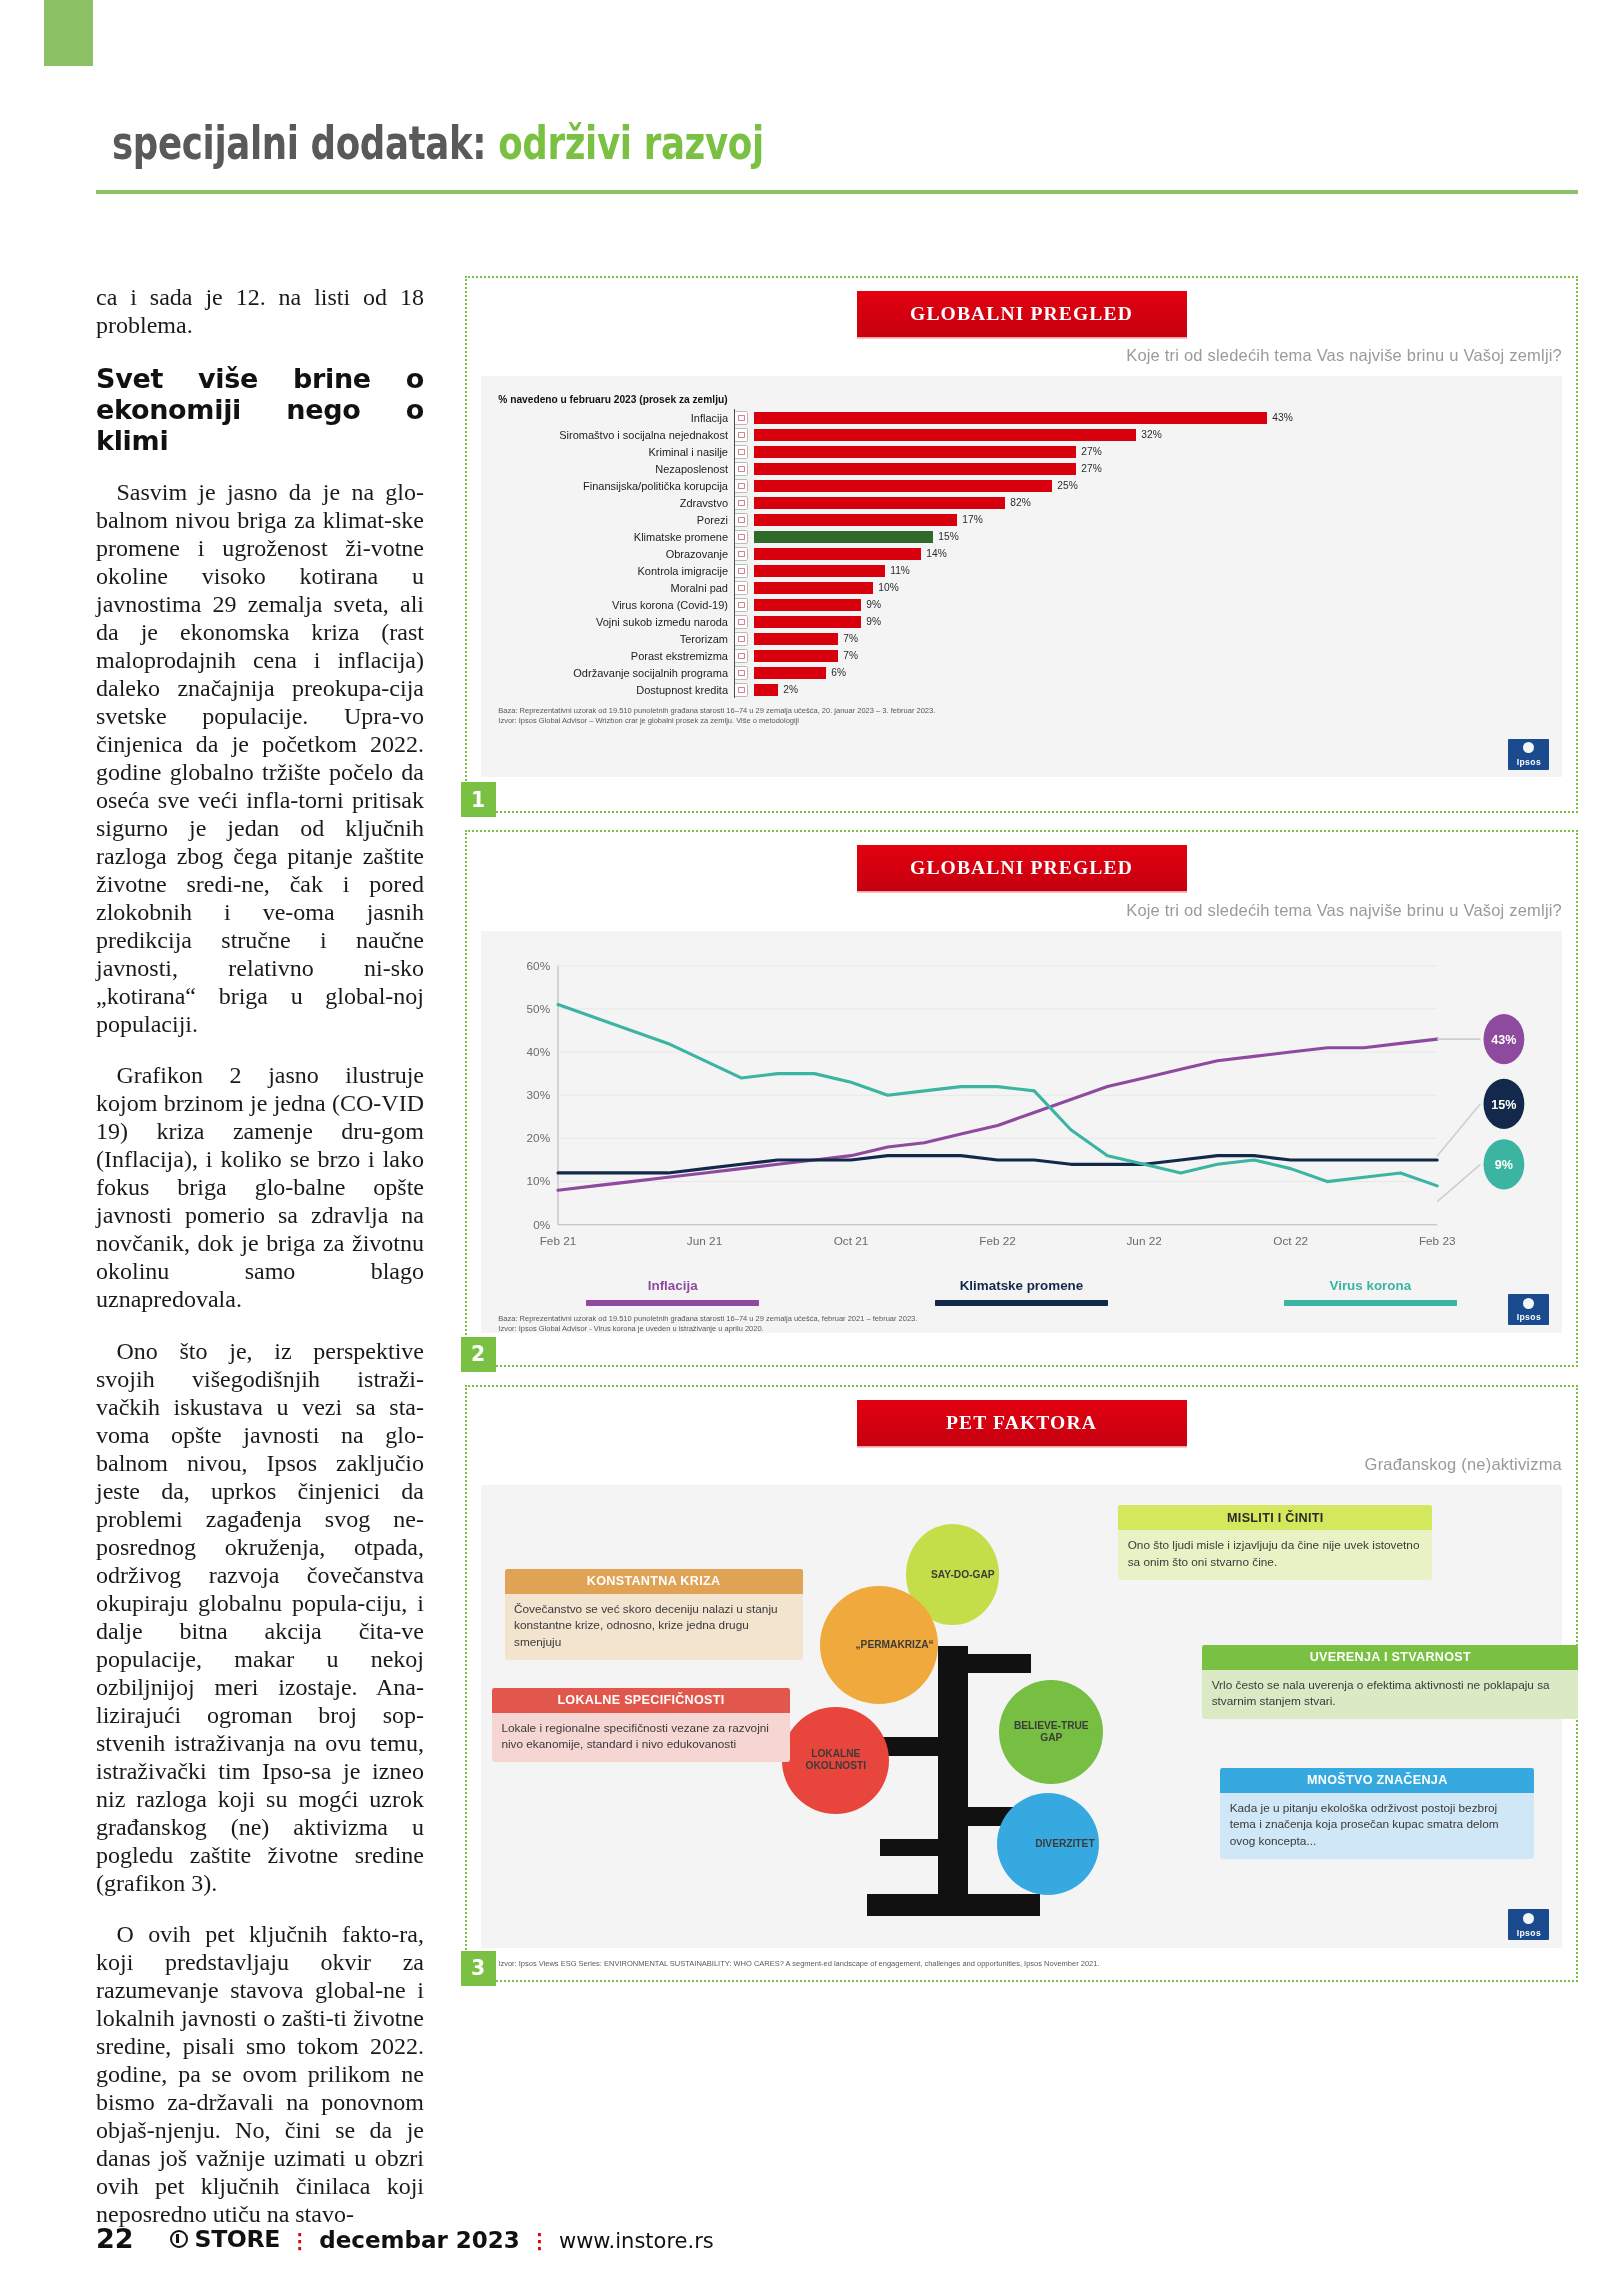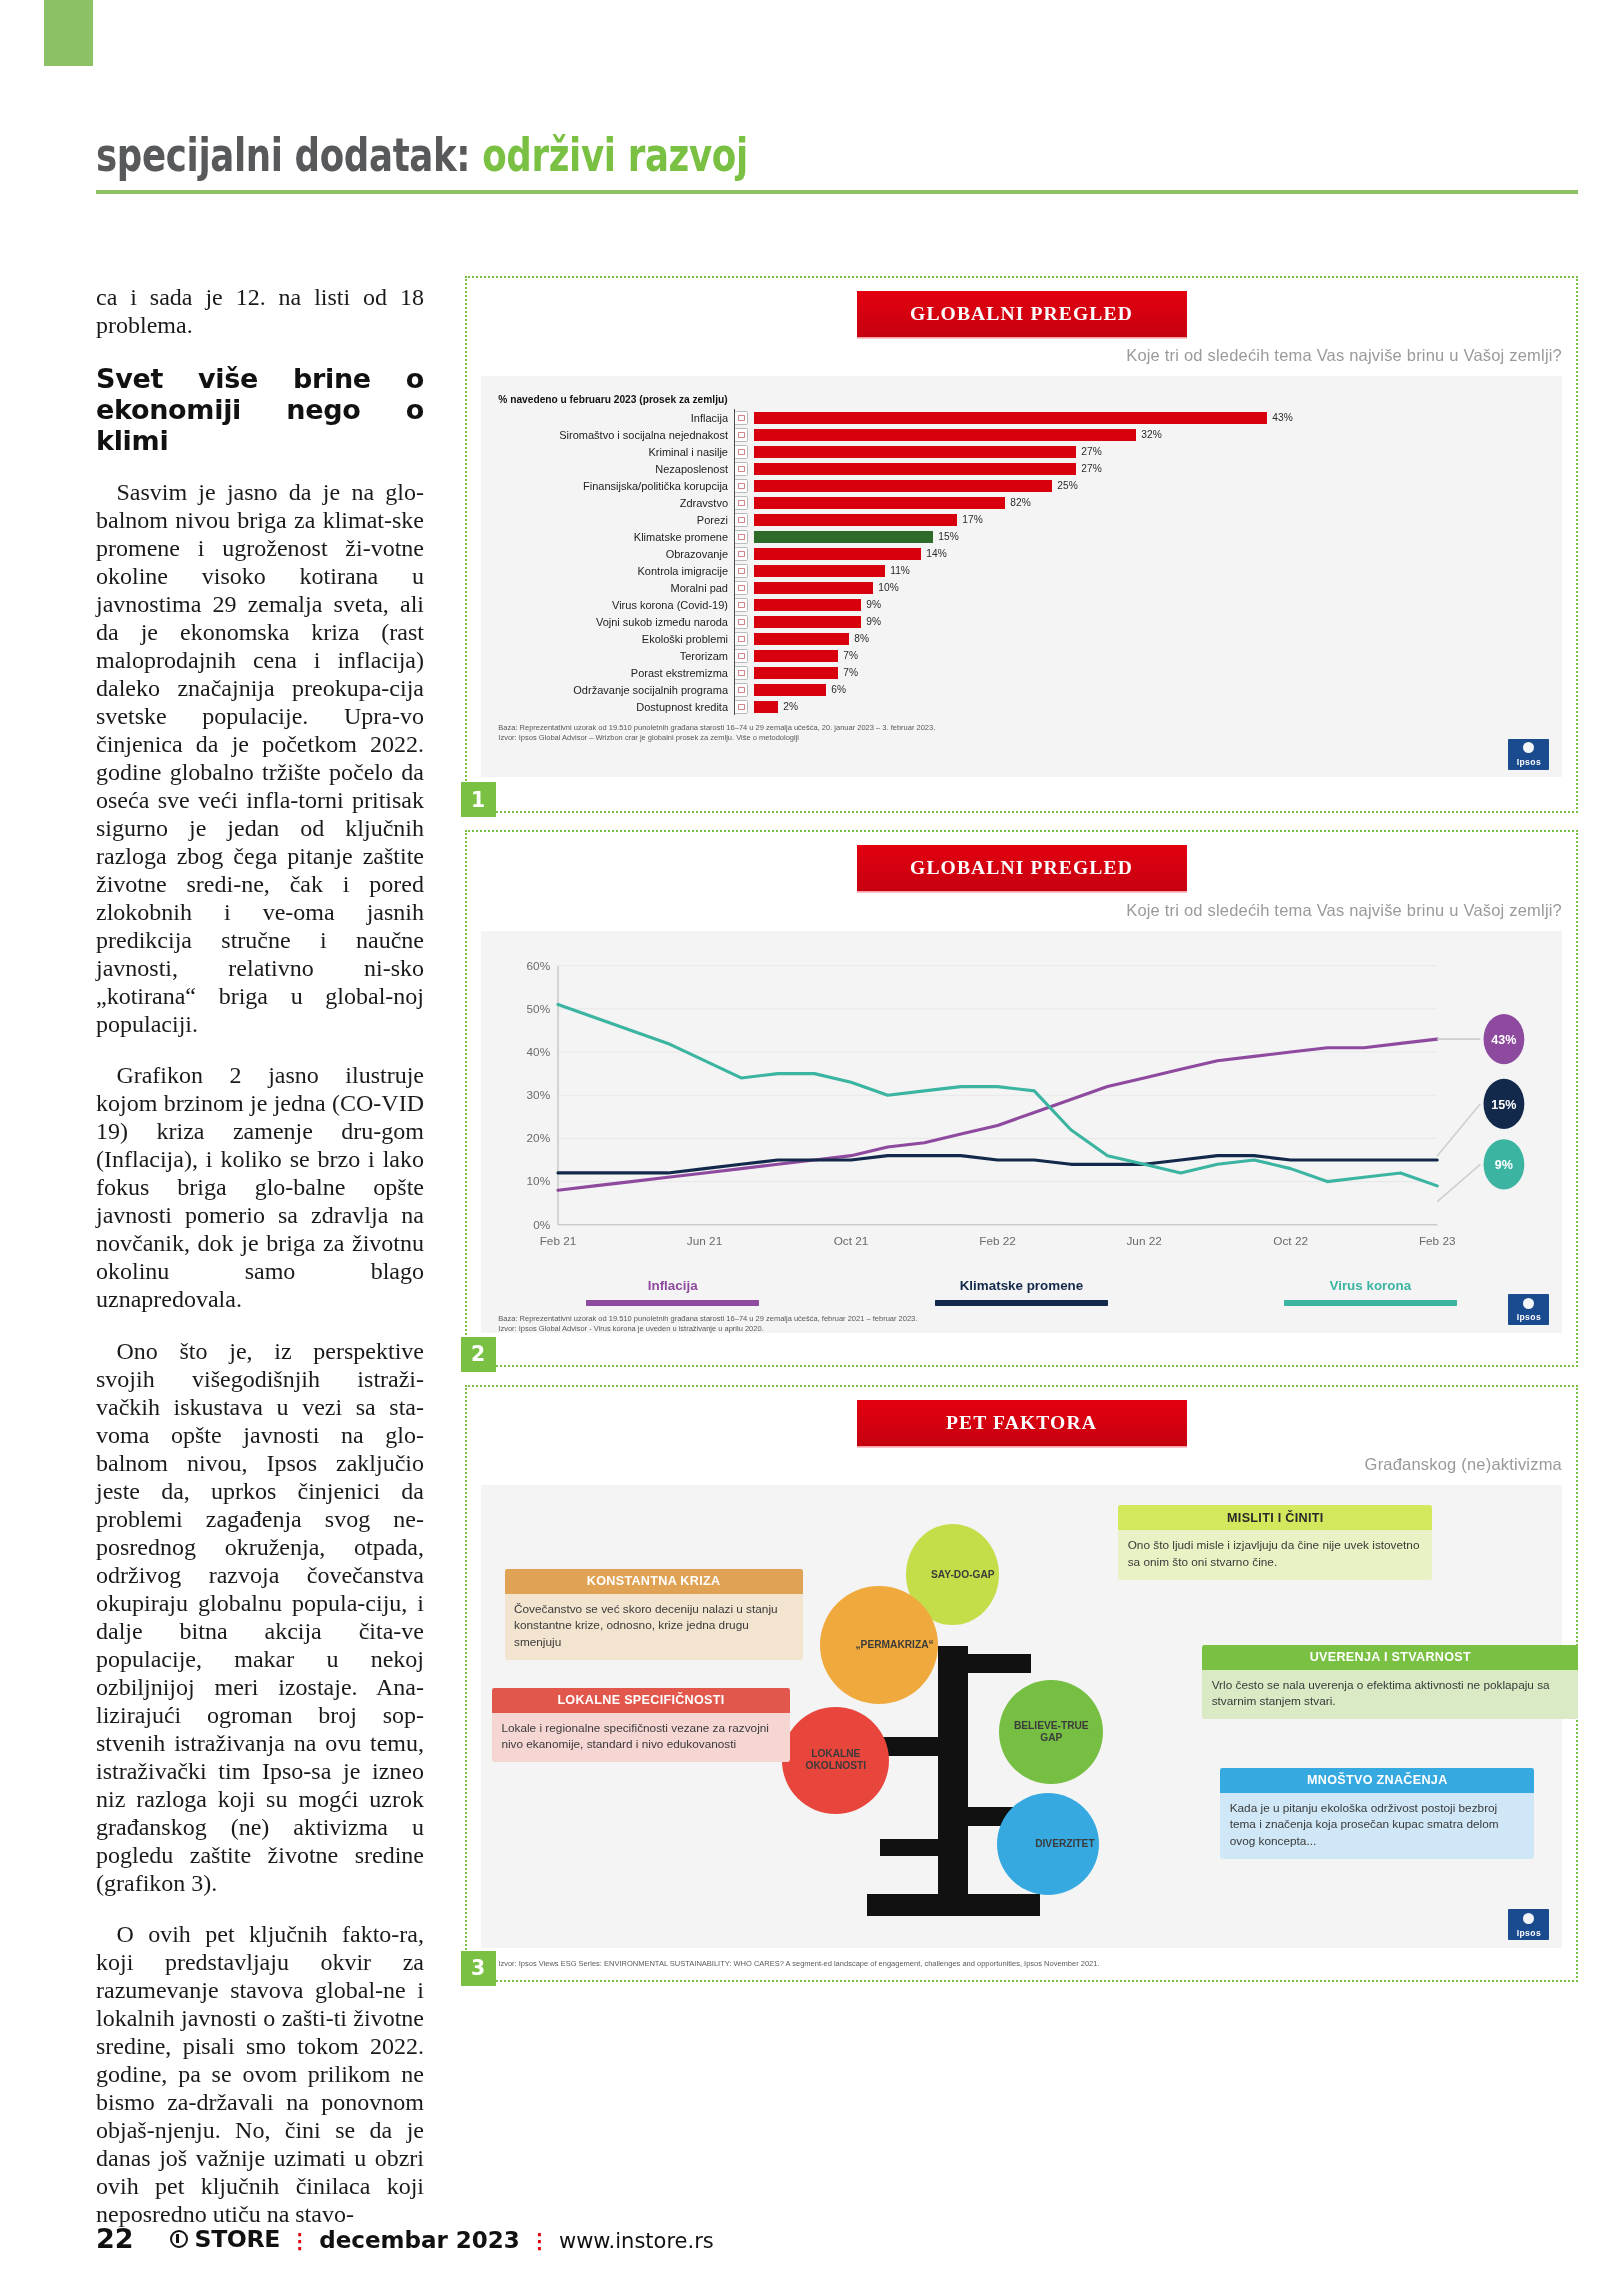--- a/index.html
+++ b/index.html
@@ -5,21 +5,21 @@
   * { box-sizing: border-box; margin: 0; padding: 0; }
   html, body { background: #ffffff; }
   body {
     width: 1623px; height: 2295px;
     font-family: "Liberation Sans", sans-serif;
     position: relative; overflow: hidden;
   }
 
   
   .corner-tab { position: absolute; left: 44px; top: 0; width: 49px; height: 66px; background: #8cc265; }
-  .masthead { position: absolute; left: 96px; top: 116px; margin-top: 12px; }
+  .masthead { position: absolute; left: 112px; top: 116px; }
   .masthead-text {
     font-size: 46px; font-weight: 700; letter-spacing: -0.4px;
     font-family: "DejaVu Sans Condensed","Liberation Sans", sans-serif;
     transform: scaleX(.86); transform-origin: left center; white-space: nowrap;
   }
   .mh-dark { color: #58595b; }
   .mh-green { color: #7ac143; }
   .head-rule { position: absolute; left: 96px; top: 190px; width: 1482px; height: 3.9px; background: #8cc265; }
 
   
@@ -277,28 +277,20 @@
                 <div class="bar" style="width: 107px;"></div>
                 <span class="bar-val">9%</span>
               </div>
             </div>
             <div class="bar-row">
               <div class="bar-cat">Vojni sukob između naroda</div>
               <div class="bar-ico"></div>
               <div class="bar-wrap">
                 <div class="bar" style="width: 107px;"></div>
                 <span class="bar-val">9%</span>
-              </div>
-            </div>
-            <div class="bar-row">
-              <div class="bar-cat">Ekološki problemi</div>
-              <div class="bar-ico"></div>
-              <div class="bar-wrap">
-                <div class="bar" style="width: 95px;"></div>
-                <span class="bar-val">8%</span>
               </div>
             </div>
             <div class="bar-row">
               <div class="bar-cat">Terorizam</div>
               <div class="bar-ico"></div>
               <div class="bar-wrap">
                 <div class="bar" style="width: 84px;"></div>
                 <span class="bar-val">7%</span>
               </div>
             </div>

